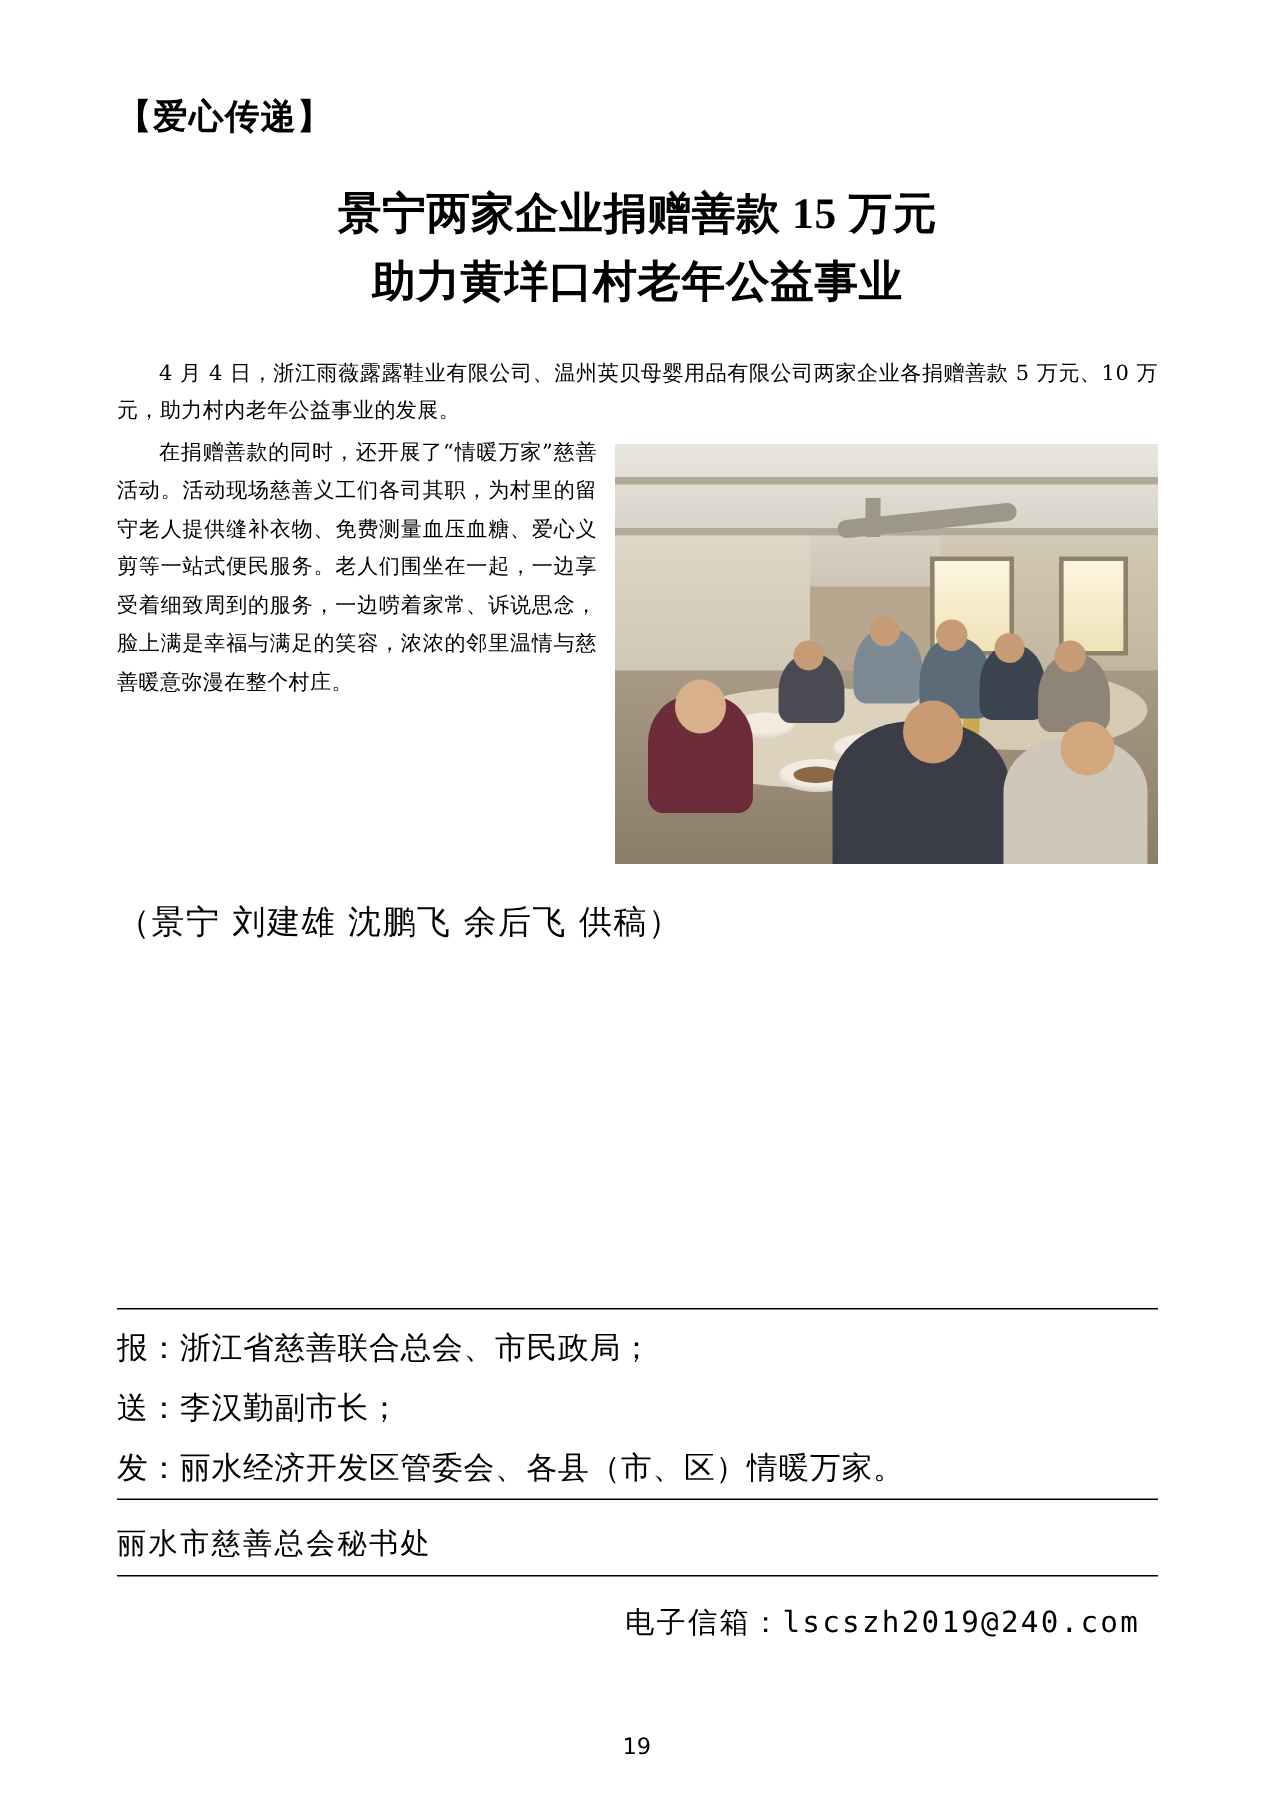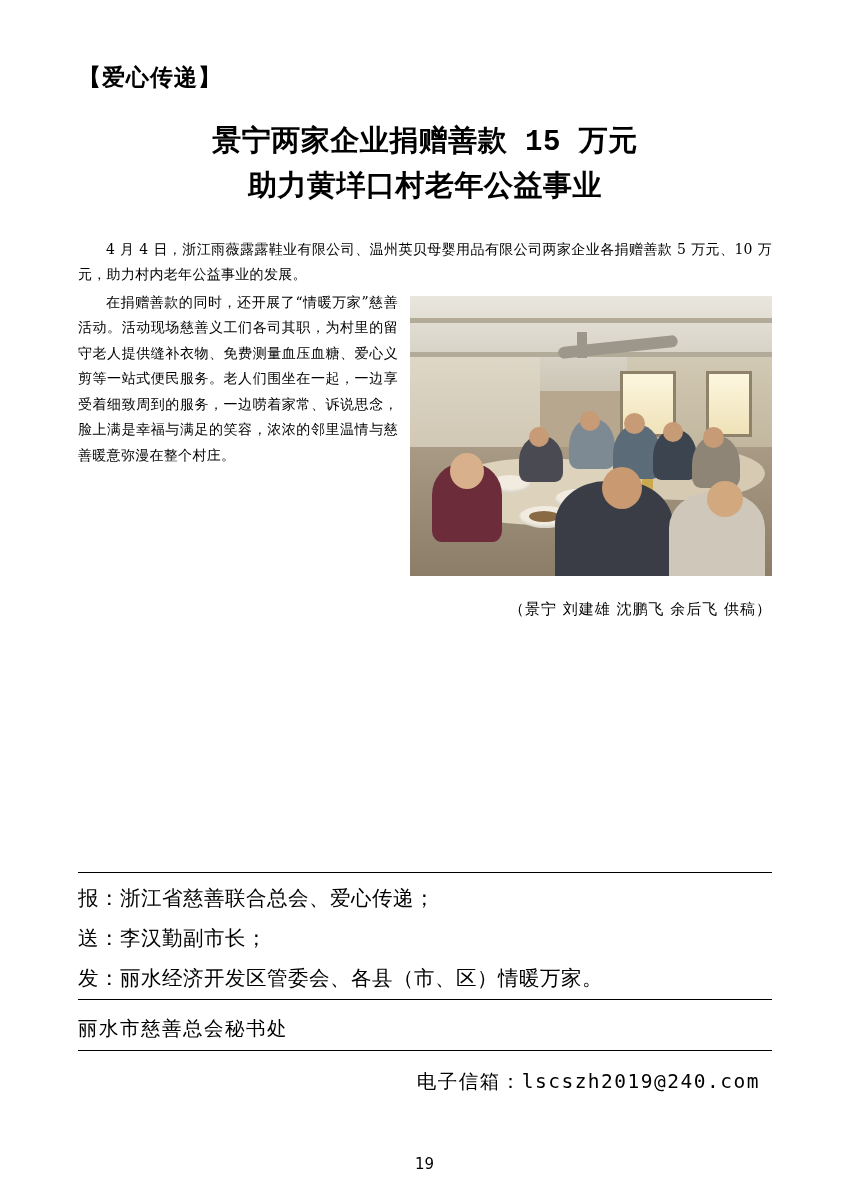--- a/index.html
+++ b/index.html
@@ -34,21 +34,21 @@
     font-weight: bold;
     letter-spacing: 1px;
     font-family: "DejaVu Sans", "Liberation Sans", sans-serif;
     margin: 0 0 28px 0;
   }
   .headline {
     text-align: center;
     font-size: 29px;
     font-weight: bold;
     line-height: 1.55;
-    font-family: Liberation Mono, monospace;
+    font-family: Liberation Serif, serif;
     letter-spacing: 0.5px;
     margin: 0 0 26px 0;
   }
   .headline .line {
     display: block;
   }
   .body-text {
     font-size: 14px;
     line-height: 1.82;
     text-align: justify;
@@ -127,22 +127,22 @@
   .ph-food { position:absolute; border-radius:50%; }
   .ph-person {
     position: absolute;
     border-radius: 45% 45% 18% 18% / 55% 55% 20% 20%;
   }
   .ph-head { position: absolute; border-radius: 50%; background:#c69b76; }
   .ph-bottle {
     position:absolute; width:11px; height:34px; background:#6f9a3f; border-radius:3px;
   }
   .caption-line {
-    text-align: right;
-    font-size: 15px;
+    text-align: left;
+    font-size: 22px;
     letter-spacing: 1px;
     margin: 18px 0 0 0;
   }
   .footer {
     position: absolute;
     left: 78px;
     top: 872px;
     width: 694px;
     font-size: 20.5px;
     line-height: 1.95;
@@ -251,21 +251,21 @@
       <p class="para">在捐赠善款的同时，还开展了“情暖万家”慈善活动。活动现场慈善义工们各司其职，为村里的留守老人提供缝补衣物、免费测量血压血糖、爱心义剪等一站式便民服务。老人们围坐在一起，一边享受着细致周到的服务，一边唠着家常、诉说思念，脸上满是幸福与满足的笑容，浓浓的邻里温情与慈善暖意弥漫在整个村庄。</p>
 
     </div>
 
     <p class="caption-line">（景宁 刘建雄 沈鹏飞 余后飞 供稿）</p>
 
   </div>
 
   <div class="footer">
     <hr class="rule">
-    <div class="footer-row">报：浙江省慈善联合总会、爱心传递；</div>
+    <div class="footer-row">报：浙江省慈善联合总会、市民政局；</div>
     <div class="footer-row">送：李汉勤副市长；</div>
     <div class="footer-row">发：丽水经济开发区管委会、各县（市、区）情暖万家。</div>
     <hr class="rule thin">
     <div class="footer-issuer">
       <span>丽水市慈善总会秘书处</span>
     </div>
     <hr class="rule thin">
     <div class="footer-email">
       <span>电子信箱：</span><span>lscszh2019@240.com</span>
     </div>

